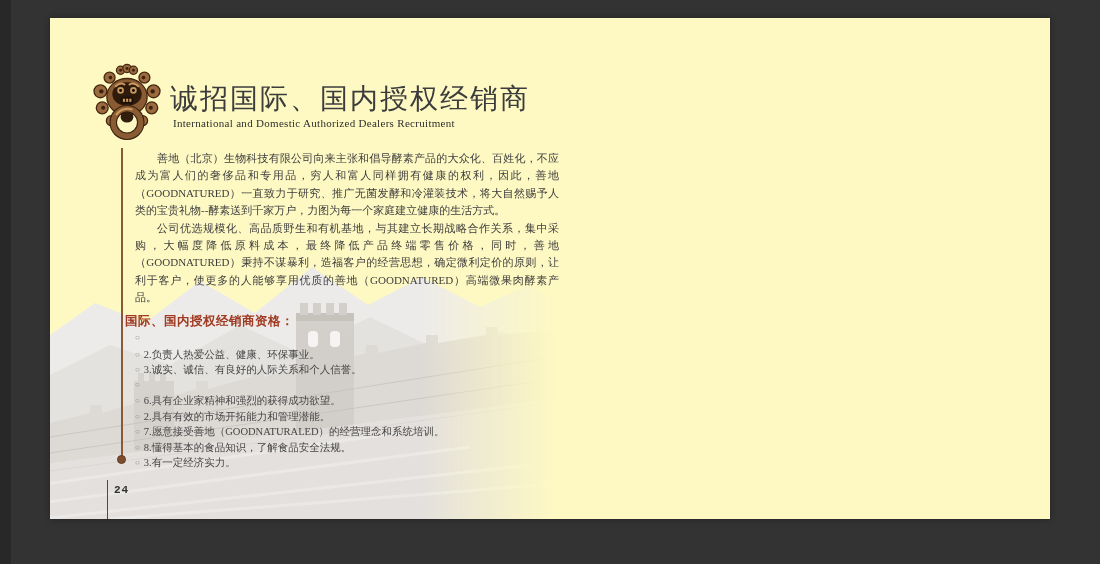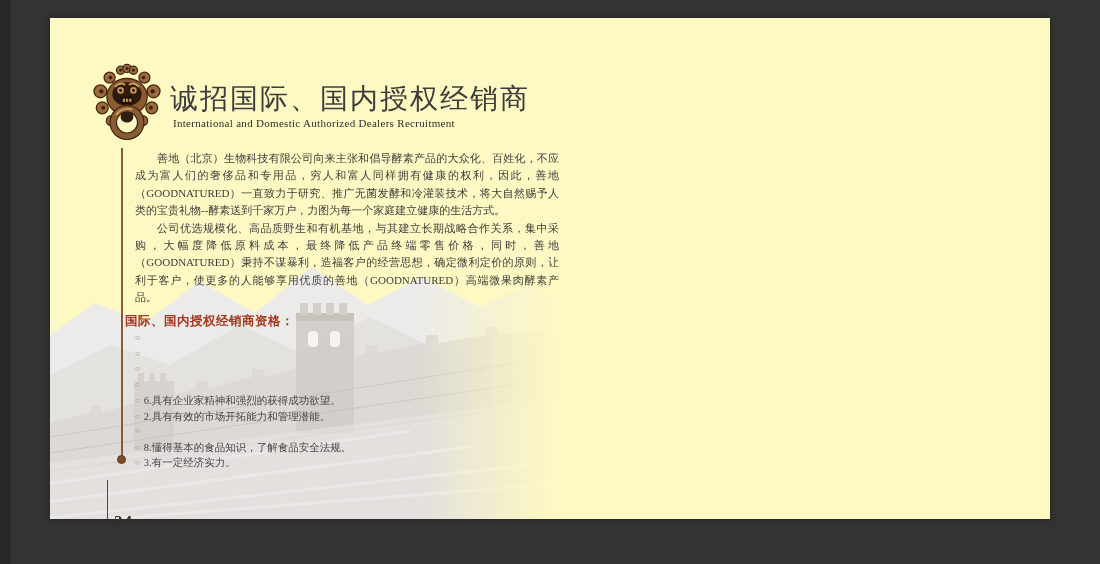--- a/index.html
+++ b/index.html
@@ -47,23 +47,22 @@
     font-family:"Liberation Sans","DejaVu Sans",sans-serif;
   }
   .qual-list{position:absolute;left:85px;top:313px;width:430px;
     font-size:10.5px;color:#454545;}
   .qual-item{display:flex;align-items:baseline;height:15.5px;line-height:15.5px;white-space:nowrap;}
   .bullet{font-size:8px;color:#8a8a8a;margin-right:4px;flex:0 0 auto;transform:translateY(-1px);}
   
   .pn-rule{position:absolute;left:57px;top:462px;width:1px;height:39px;background:#4a4a4a;}
   .page-number{
     position:absolute;left:64px;top:466px;
-    font-size:17px;font-weight:bold;color:#2f2f2f;letter-spacing:1px;
-    font-family:Liberation Serif, serif;
-    margin-top:28px;
+    font-size:11px;font-weight:bold;color:#2f2f2f;letter-spacing:1px;
+    font-family:Liberation Mono, monospace;
   }
 </style>
 </head>
 <body>
 
 <div>
   <div class="edge-shade"></div>
 
   <div class="page">
 
@@ -175,37 +174,40 @@
       <p>公司优选规模化、高品质野生和有机基地，与其建立长期战略合作关系，集中采购，大幅度降低原料成本，最终降低产品终端零售价格，同时，善地（GOODNATURED）秉持不谋暴利，造福客户的经营思想，确定微利定价的原则，让利于客户，使更多的人能够享用优质的善地（GOODNATURED）高端微果肉酵素产品。</p>
     </div>
 
     <div class="qual-heading">国际、国内授权经销商资格：</div>
     <div class="qual-list">
       <div class="qual-item">
         <span class="bullet">○</span>
       </div>
       <div class="qual-item">
         <span class="bullet">○</span>
-      </div>
-      <div class="qual-item">
-        <span class="bullet">○</span>
+        <span>2.负责人热爱公益、健康、环保事业。</span>
+      </div>
+      <div class="qual-item">
+        <span class="bullet">○</span>
+        <span>3.诚实、诚信、有良好的人际关系和个人信誉。</span>
       </div>
       <div class="qual-item">
         <span class="bullet">○</span>
       </div>
       <div class="qual-item">
         <span class="bullet">○</span>
         <span>6.具有企业家精神和强烈的获得成功欲望。</span>
       </div>
       <div class="qual-item">
         <span class="bullet">○</span>
         <span>2.具有有效的市场开拓能力和管理潜能。</span>
       </div>
       <div class="qual-item">
         <span class="bullet">○</span>
+        <span>7.愿意接受善地（GOODNATURALED）的经营理念和系统培训。</span>
       </div>
       <div class="qual-item">
         <span class="bullet">○</span>
         <span>8.懂得基本的食品知识，了解食品安全法规。</span>
       </div>
       <div class="qual-item">
         <span class="bullet">○</span>
         <span>3.有一定经济实力。</span>
       </div>
     </div>

